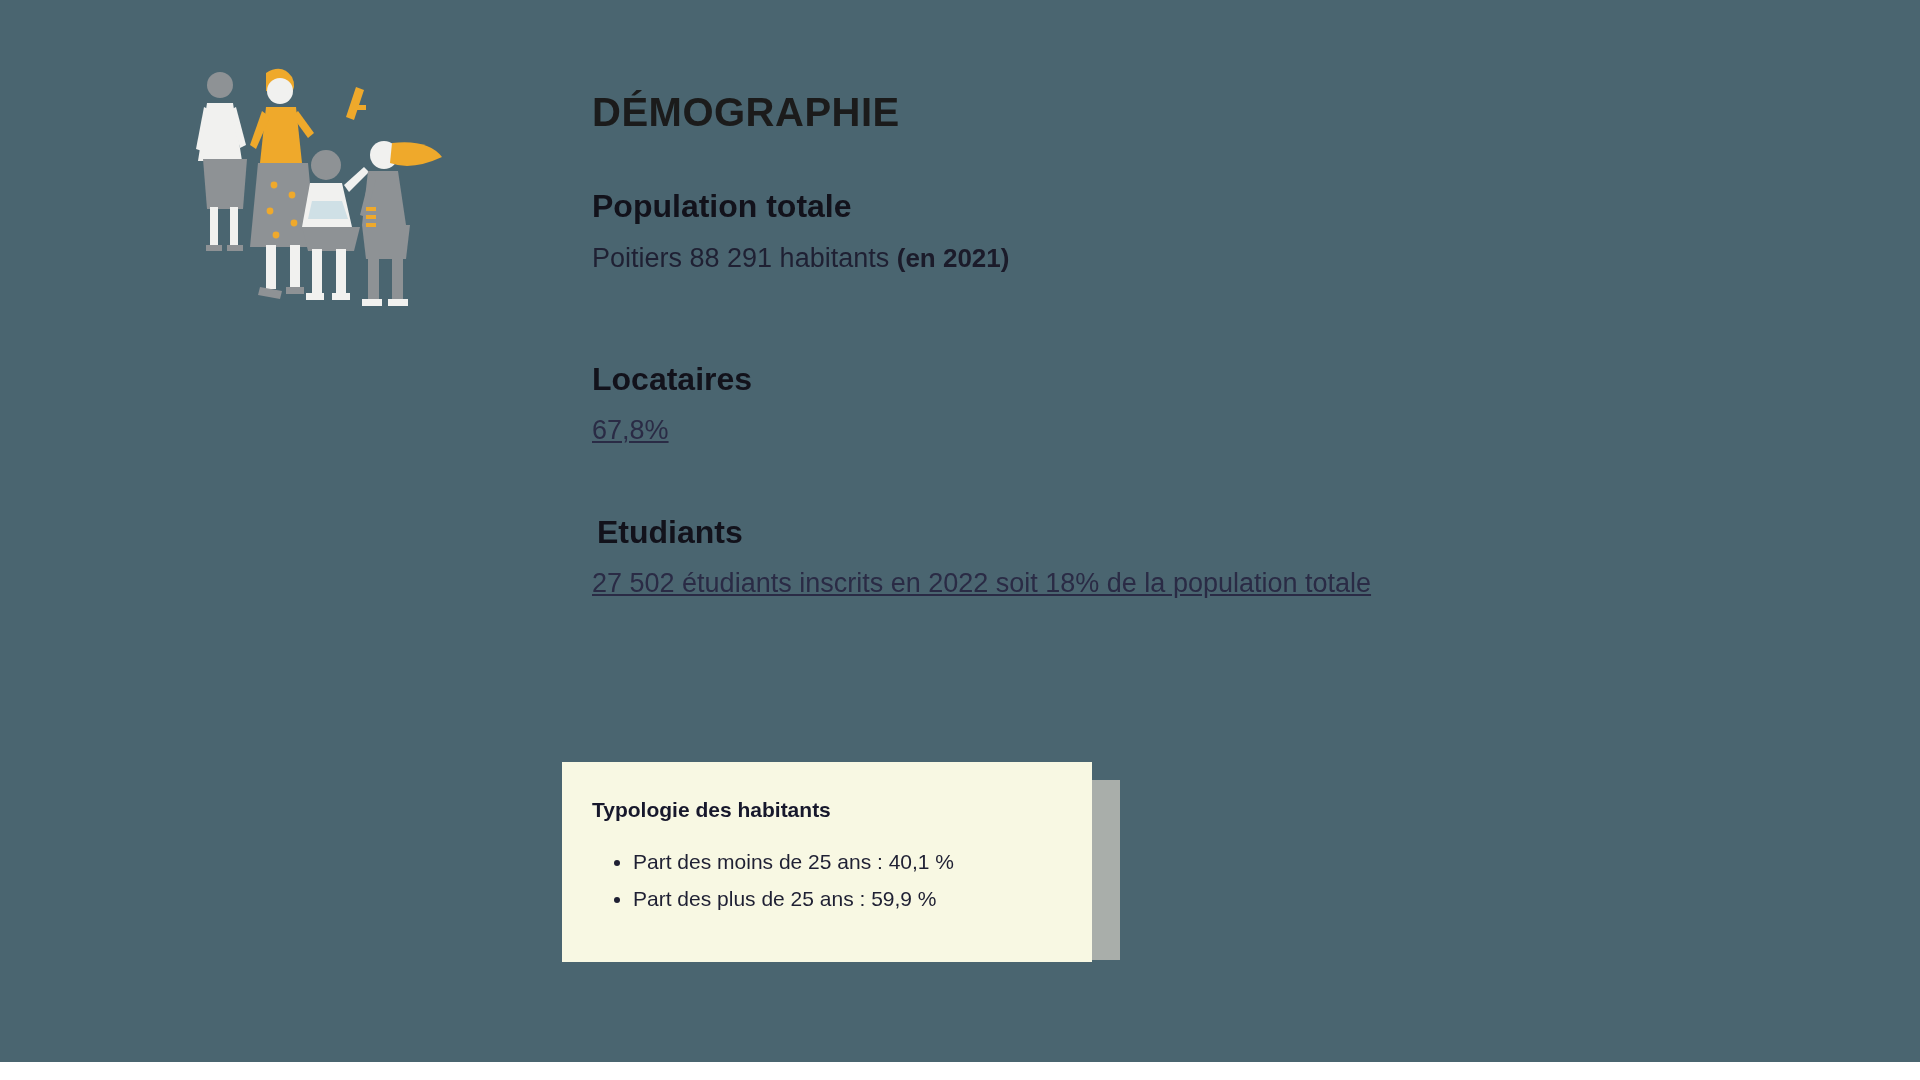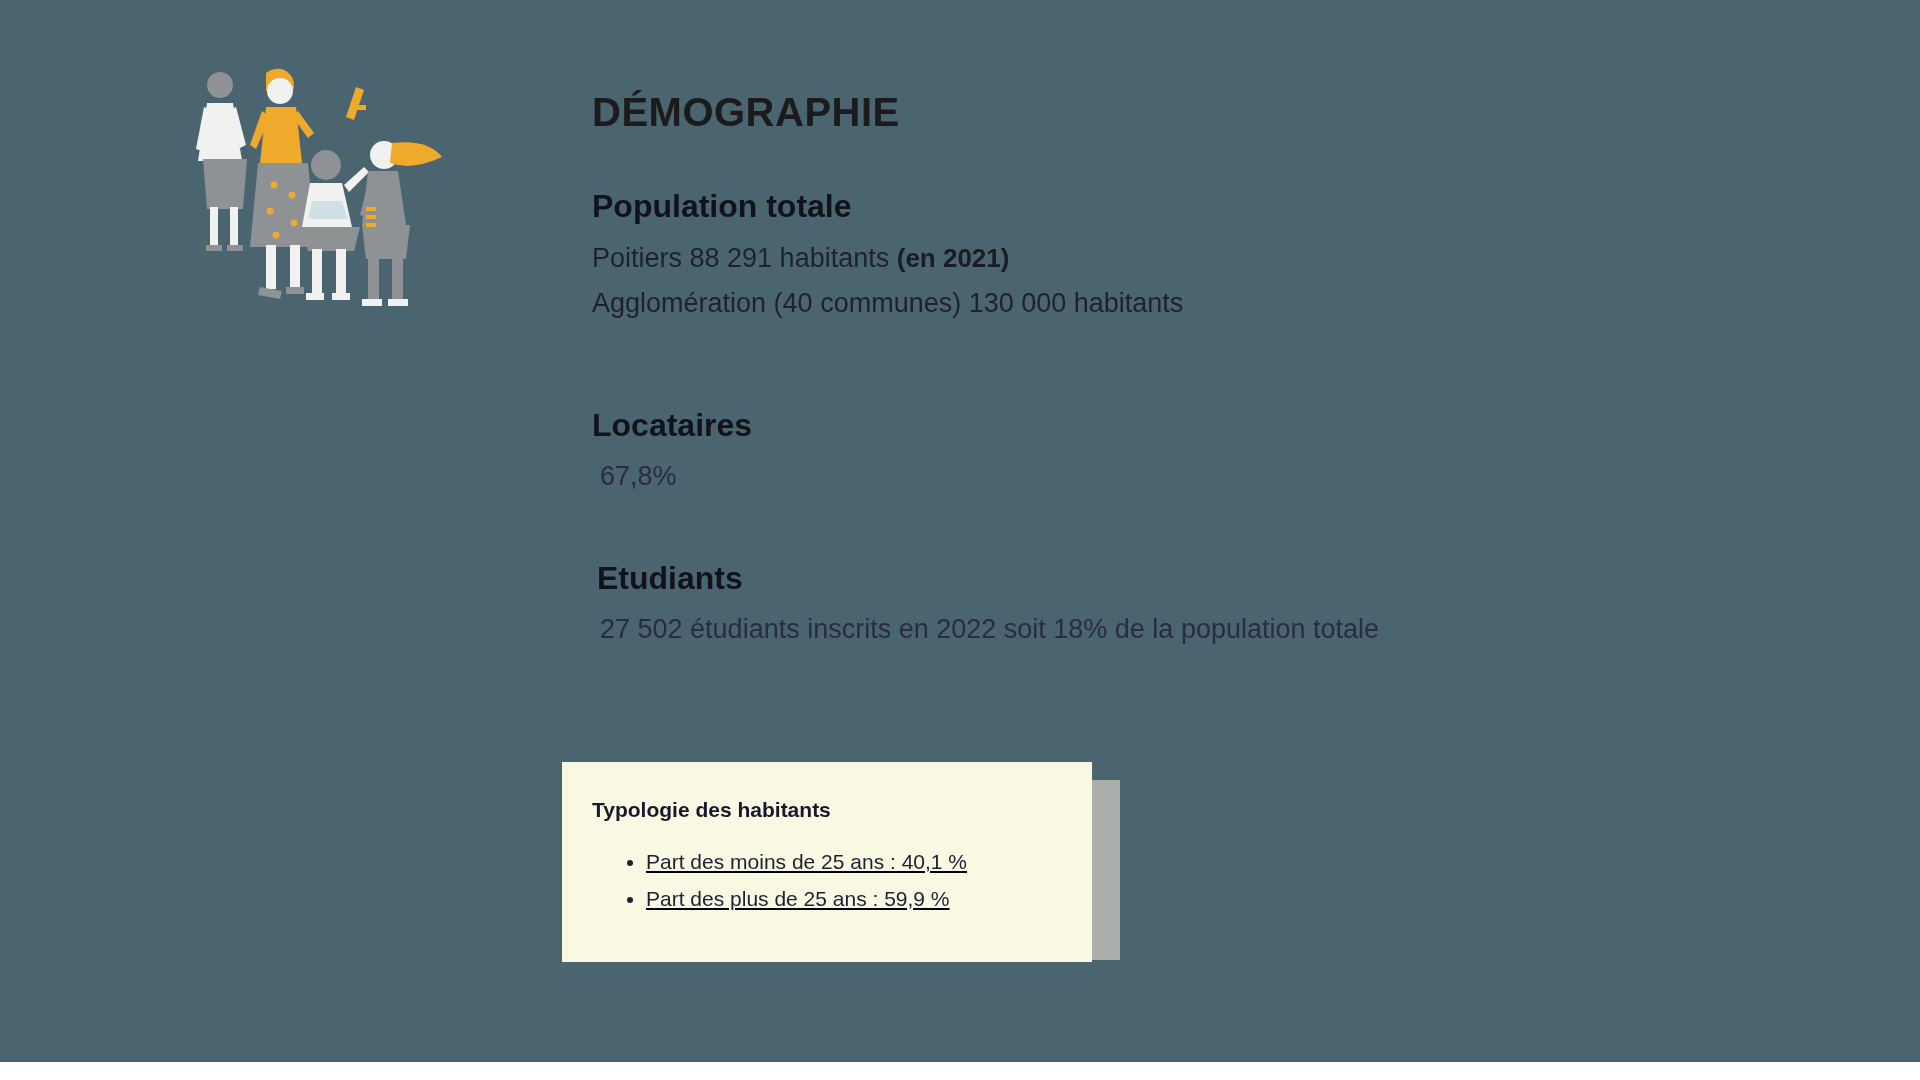--- a/index.html
+++ b/index.html
@@ -87,21 +87,22 @@
     color: #1b1b2a;
   }
 
   .gap-lg { height: 44px; }
   .gap-md { height: 26px; }
 
   .value {
     font-size: 27px;
     color: #2a2b45;
     line-height: 1.6;
-    margin: 8px;
+    margin: 0;
+    text-decoration: underline;
   }
 
   
   .card-wrap {
     position: absolute;
     left: 562px;
     top: 762px;
     width: 560px;
     height: 220px;
   }
@@ -124,24 +125,23 @@
     box-sizing: border-box;
     padding: 36px 30px 24px 30px;
   }
   .card-title {
     font-size: 21px;
     font-weight: bold;
     color: #17182c;
     margin: 0 0 24px 0;
   }
   .card-list {
-    margin: 18px;
+    margin: 5px;
     padding-left: 36px;
     list-style: disc;
-    text-decoration: underline;
   }
   .card-list li {
     font-size: 21px;
     color: #1f2033;
     line-height: 1.55;
     margin-bottom: 4px;
   }
 </style>
 </head>
 <body>
@@ -217,21 +217,20 @@
   <div class="content">
 
     <h1 class="section-title">DÉMOGRAPHIE</h1>
 
     <div class="block">
       <p class="block-label">Population totale</p>
       <p class="line">
         <span>Poitiers 88 291 habitants</span>
         <span class="small">(en 2021)</span>
       </p>
-      <p class="line">Agglomération (40 communes) 130 000 habitants</p>
     </div>
 
     <div class="gap-lg"></div>
 
     <div class="block">
       <p class="block-label">Locataires</p>
       <p class="value">67,8%</p>
     </div>
 
     <div class="gap-md"></div>

